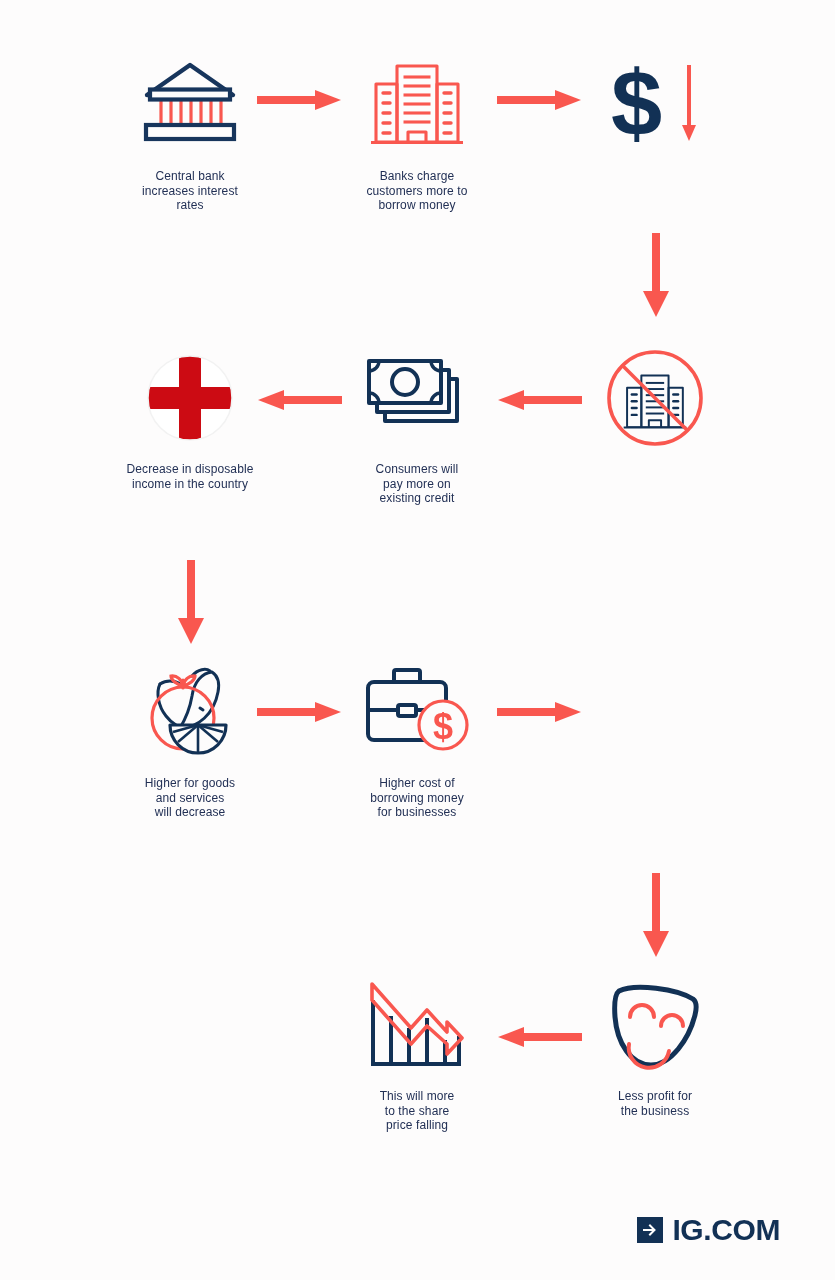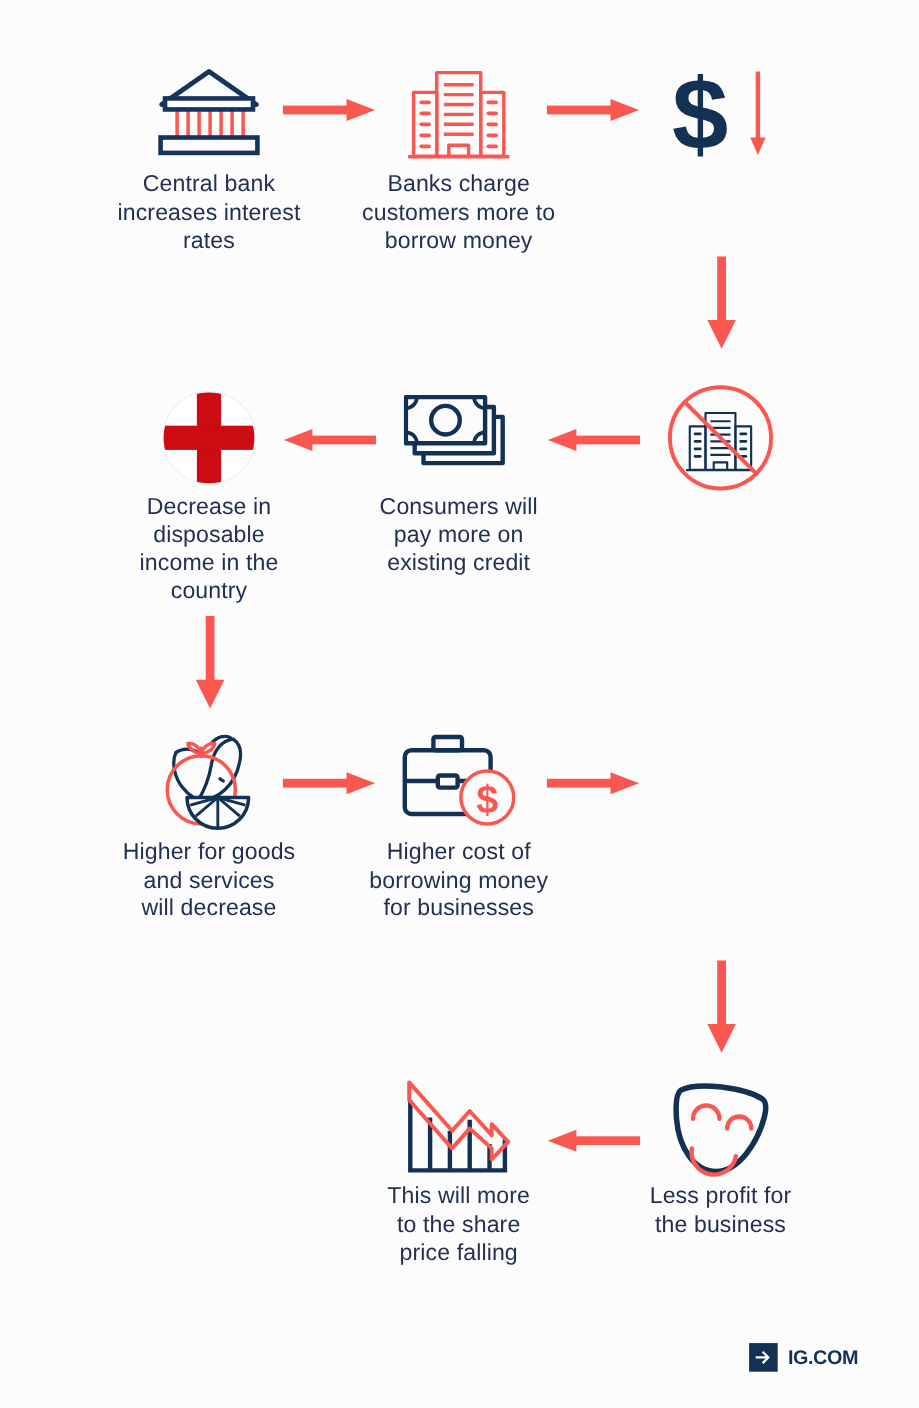--- a/index.html
+++ b/index.html
@@ -30,23 +30,24 @@
     align-items: center;
   }
   .node .icon-wrap {
     width: 110px;
     height: 100px;
     display: flex;
     align-items: center;
     justify-content: center;
   }
   .node .caption {
+    margin-top: 14px;
     text-align: center;
     color: #223055;
-    font-size: 21px;
+    font-size: 12px;
     line-height: 1.22;
     letter-spacing: 0.1px;
     white-space: pre-line;
   }
 
   
   .arrow-h, .arrow-v {
     position: absolute;
   }
 
@@ -72,21 +73,21 @@
   .logo-mark {
     width: 26px;
     height: 26px;
     background: #123155;
     display: flex;
     align-items: center;
     justify-content: center;
   }
   .logo-text {
     color: #123155;
-    font-size: 18px;
+    font-size: 30px;
     font-weight: bold;
     letter-spacing: -0.4px;
     font-family: "Liberation Sans", sans-serif;
   }
 </style>
 </head>
 <body>
 
 <div class="canvas">
 

